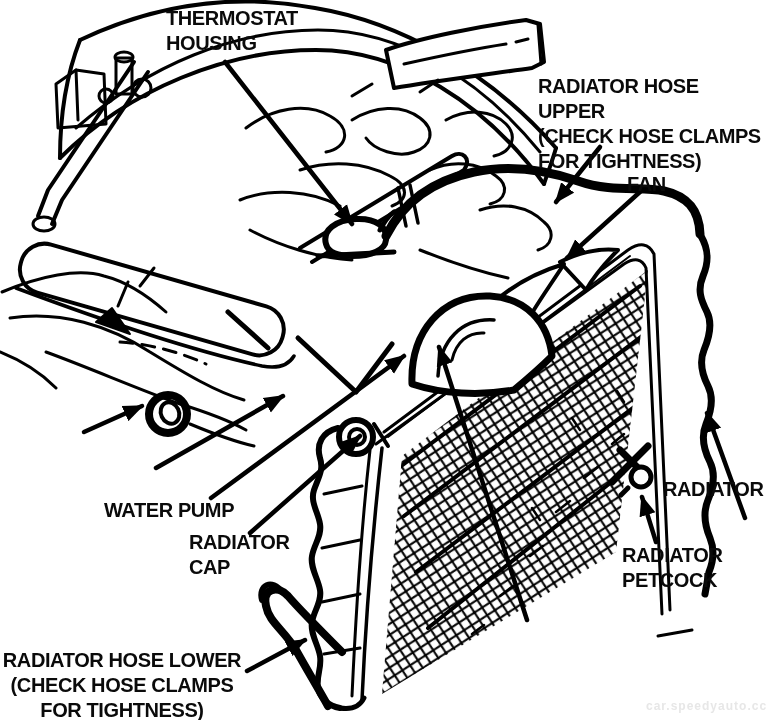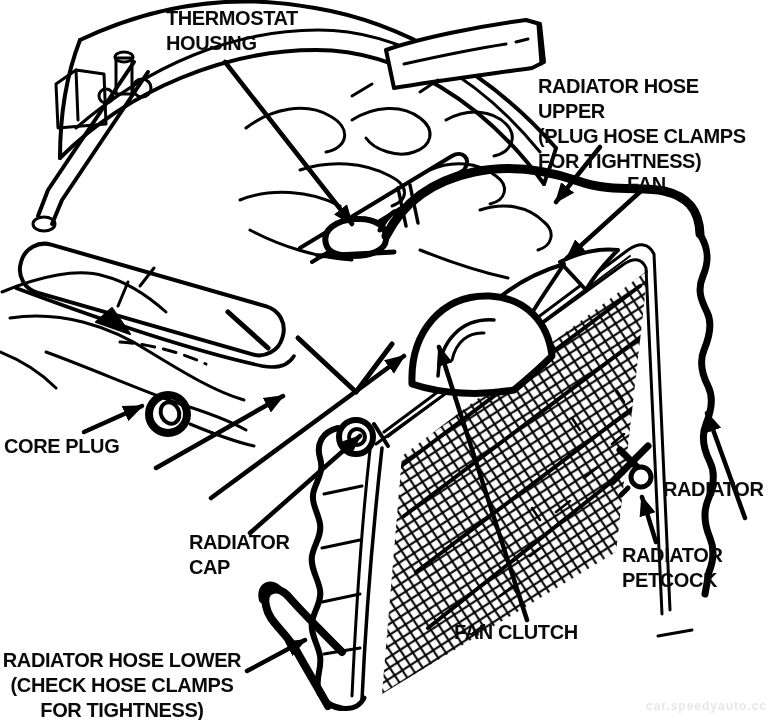--- a/index.html
+++ b/index.html
@@ -179,28 +179,27 @@
       <line x1="247" y1="671" x2="305" y2="640" marker-end="url(#ah)"></line>
       <line x1="527" y1="620" x2="439" y2="347" marker-end="url(#ah)"></line>
       <line x1="656" y1="542" x2="642" y2="497" marker-end="url(#ah)"></line>
       <line x1="745" y1="518" x2="707" y2="413" marker-end="url(#ah)"></line>
     </g>
   </svg>
 
   <div class="lbl" style="left:166px;top:6px;">THERMOSTAT
 HOUSING</div>
   <div class="lbl" style="left:538px;top:74px;">RADIATOR HOSE UPPER
-(PLUG HOSE CLAMPS
+(CHECK HOSE CLAMPS
 FOR TIGHTNESS)</div>
   <div class="lbl" style="left:627px;top:172px;">FAN</div>
-  <div class="lbl" style="left:4px;top:434px;">CORE PLUG</div>
+  <div class="lbl" style="left:104px;top:498px;">WATER PUMP</div>
   <div class="lbl" style="left:189px;top:530px;">RADIATOR
 CAP</div>
   <div class="lbl center" style="left:2px;top:648px;width:240px;">RADIATOR HOSE LOWER
 (CHECK HOSE CLAMPS
 FOR TIGHTNESS)</div>
-  <div class="lbl" style="left:454px;top:620px;">FAN CLUTCH</div>
   <div class="lbl" style="left:622px;top:543px;">RADIATOR
 PETCOCK</div>
   <div class="lbl" style="left:663px;top:477px;">RADIATOR</div>
 
   <div id="watermark">car.speedyauto.cc</div>
 </div>
 
 </body></html>

